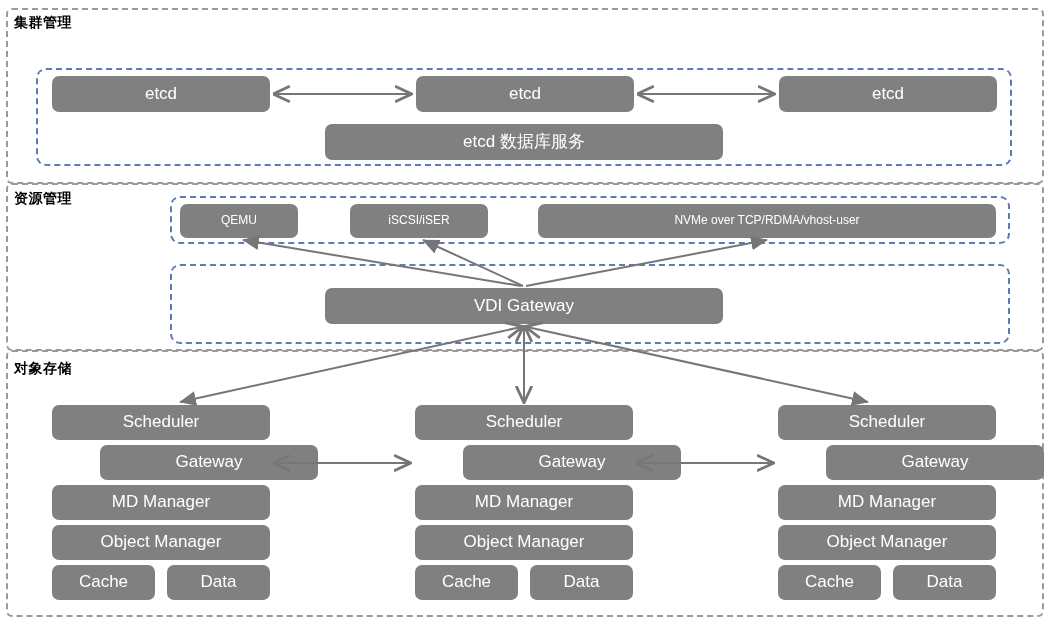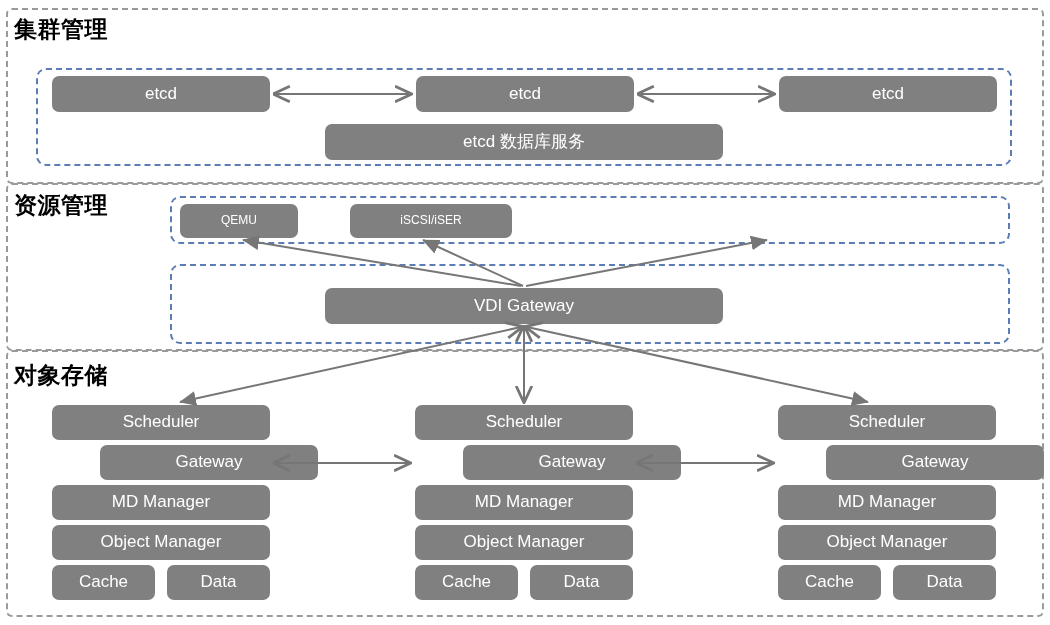--- a/index.html
+++ b/index.html
@@ -27,21 +27,21 @@
     background: transparent;
   }
   #section-cluster   { left: 6px;  top: 8px;   width: 1038px; height: 176px; }
   #section-resource  { left: 6px;  top: 183px; width: 1038px; height: 168px; }
   #section-object    { left: 6px;  top: 350px; width: 1038px; height: 267px; }
 
   .section-title {
     position: absolute;
     left: 10px;
     top: 6px;
-    font-size: 23px;
+    font-size: 14px;
     font-weight: bold;
     color: #000000;
     letter-spacing: 0.5px;
     white-space: nowrap;
   }
 
   
   .group {
     position: absolute;
     border: 2px dashed #5b7cb5;
@@ -72,21 +72,21 @@
   .node.small { font-size: 12px; }
 
   
   #etcd-1 { left: 52px;  top: 76px; width: 218px; height: 36px; }
   #etcd-2 { left: 416px; top: 76px; width: 218px; height: 36px; }
   #etcd-3 { left: 779px; top: 76px; width: 218px; height: 36px; }
   #etcd-db { left: 325px; top: 124px; width: 398px; height: 36px; }
 
   
   #node-qemu  { left: 180px; top: 204px; width: 118px; height: 34px; }
-  #node-iscsi { left: 350px; top: 204px; width: 162px; height: 34px; }
+  #node-iscsi { left: 350px; top: 204px; width: 138px; height: 34px; }
   #node-nvme  { left: 538px; top: 204px; width: 458px; height: 34px; }
 
   
   #node-vdi { left: 325px; top: 288px; width: 398px; height: 36px; }
 
   
   .col { position: absolute; top: 405px; width: 218px; height: 200px; }
   #col-left   { left: 52px;  }
   #col-mid    { left: 415px; }
   #col-right  { left: 778px; }
@@ -124,20 +124,21 @@
   <div class="node" id="etcd-db">etcd 数据库服务</div>
 
   <div class="section" id="section-resource"></div>
   <div class="section-title" style="left:14px; top:190px;">资源管理</div>
 
   <div class="group" id="group-protocol"></div>
   <div class="group" id="group-vdi"></div>
 
   <div class="node small" id="node-qemu">QEMU</div>
   <div class="node small" id="node-iscsi">iSCSI/iSER</div>
+  <div class="node small" id="node-nvme">NVMe over TCP/RDMA/vhost-user</div>
   <div class="node" id="node-vdi">VDI Gateway</div>
 
   <div class="section" id="section-object"></div>
   <div class="section-title" style="left:14px; top:360px;font-family:Liberation Mono, monospace;">对象存储</div>
 
   <div class="col" id="col-left">
     <div class="node n0">Scheduler</div>
     <div class="node n1">Gateway</div>
     <div class="node n2">MD Manager</div>
     <div class="node n3">Object Manager</div>

